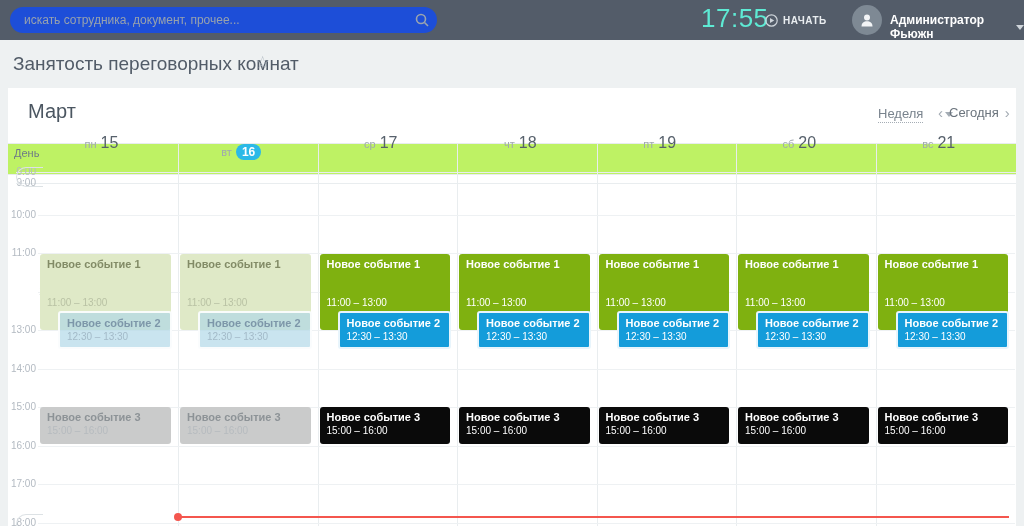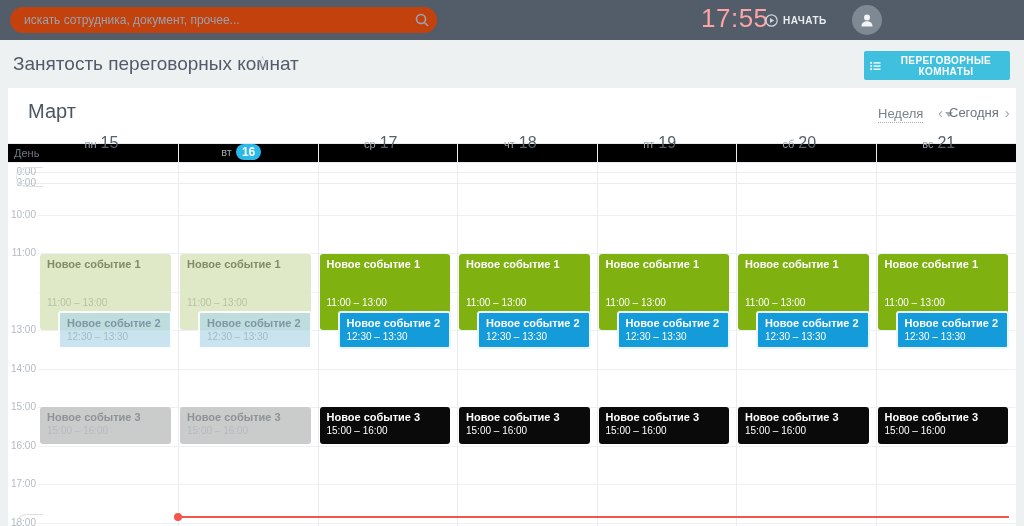--- a/index.html
+++ b/index.html
@@ -1,26 +1,26 @@
 <!DOCTYPE html>
 <html><head>
 <meta charset="utf-8">
 <style>
   html,body{margin:0;padding:0;}
   body{font-family:"Liberation Sans",sans-serif;background:#eef1f2;}
   #app{position:relative;width:1024px;height:526px;overflow:hidden;background:#eef1f2;}
 
   
   .topbar{position:absolute;left:0;top:0;width:1024px;height:40px;background:#535c69;}
-  .search-input{position:absolute;left:10px;top:7px;width:427px;height:26px;background:#c2410c;
+  .search-input{position:absolute;left:10px;top:7px;width:427px;height:26px;background:#1d4ed8;
     border:none;border-radius:14px;color:#e8ecef;font-size:12px;padding:0 36px 0 14px;outline:none;
     font-family:"Liberation Sans",sans-serif;box-sizing:border-box;}
   .search-input::placeholder{color:#98a2ad;}
   .search-icon{position:absolute;left:415px;top:13px;width:14px;height:14px;cursor:pointer;}
-  .clock{position:absolute;left:701px;top:3px;font-size:26px;font-weight:300;color:#fca5a5;letter-spacing:.5px;}
+  .clock{position:absolute;left:701px;top:3px;font-size:26px;font-weight:300;color:#5eead4;letter-spacing:.5px;}
   .start-btn{position:absolute;left:765px;top:14px;display:flex;align-items:center;gap:5px;cursor:pointer;}
   .start-label{font-size:10px;font-weight:bold;color:#e9edf0;letter-spacing:.5px;}
   .avatar{position:absolute;left:852px;top:5px;width:30px;height:30px;border-radius:50%;background:#7e8994;
     display:flex;align-items:center;justify-content:center;cursor:pointer;}
   .user-menu{position:absolute;left:890px;top:13px;display:flex;align-items:center;gap:7px;cursor:pointer;}
   .user-name{font-size:12px;font-weight:bold;color:#ffffff;}
   .caret-down{width:0;height:0;border-left:4px solid transparent;border-right:4px solid transparent;
     border-top:5px solid #cfd5db;}
 
   
@@ -40,21 +40,21 @@
   .view-select .lbl{border-bottom:1px dotted #a5adb5;padding-bottom:1px;}
   .today-nav{position:absolute;left:938px;top:105px;display:flex;align-items:center;gap:6px;font-size:13px;color:#6b747d;}
   .nav-chevron{color:#a3abb3;font-size:15px;cursor:pointer;line-height:1;}
   .today-label{cursor:pointer;}
 
   .day-header-cell{position:absolute;top:134px;height:19px;text-align:center;cursor:pointer;}
   .day-abbr{font-size:11px;color:#a0a8b0;margin-right:4px;}
   .day-num{font-size:16px;color:#57616c;}
   .day-num.today{background:#2bb9e7;color:#fff;border-radius:9px;padding:1px 6px;font-size:12px;font-weight:bold;}
 
-  .allday-row{position:absolute;left:8px;top:143px;width:1008px;height:20px;background:#000000;
+  .allday-row{position:absolute;left:8px;top:143px;width:1008px;height:32px;background:#bef264;
     border-top:1px solid #e8ecee;border-bottom:1px solid #e8ecee;box-sizing:border-box;}
   .allday-label{position:absolute;left:6px;top:3px;font-size:11px;color:#6e7a87;}
 
   .vline{position:absolute;width:1px;background:#e9edef;}
   .hline{position:absolute;height:1px;background:#eef1f3;}
   .hour-label{position:absolute;width:36px;text-align:right;font-size:10px;color:#b3bac2;}
   .collapse-pill{position:absolute;left:16px;width:26px;border:1px solid #dde2e5;border-right:none;
     border-radius:10px 0 0 10px;background:transparent;cursor:pointer;}
 
   .event{position:absolute;border-radius:3px;box-sizing:border-box;overflow:hidden;cursor:pointer;}
@@ -99,37 +99,30 @@
         <polygon points="5,4 9.2,6.5 5,9" fill="#cfd5db"></polygon>
       </svg>
       <span class="start-label">НАЧАТЬ</span>
     </div>
     <div class="avatar">
       <svg width="16" height="16" viewBox="0 0 16 16">
         <circle cx="8" cy="5.4" r="3" fill="#f2f4f6"></circle>
         <path d="M2.5 14.5 C2.5 10.8 5 9.3 8 9.3 C11 9.3 13.5 10.8 13.5 14.5 Z" fill="#f2f4f6"></path>
       </svg>
     </div>
+    <div class="user-menu">
+      <span class="user-name">Администратор Фьюжн</span>
+      <span class="caret-down"></span>
+    </div>
   </div>
 
   <div class="titlebar">
     <div class="page-title">Занятость переговорных комнат</div>
     <div class="fav-star">☆</div>
   </div>
-  <button class="rooms-btn">
-    <svg width="14" height="12" viewBox="0 0 14 12">
-      <circle cx="1.5" cy="2" r="1.3" fill="#fff"></circle>
-        <rect x="4.5" y="1.2" width="9" height="1.7" fill="#fff"></rect>
-      <circle cx="1.5" cy="6" r="1.3" fill="#fff"></circle>
-        <rect x="4.5" y="5.2" width="9" height="1.7" fill="#fff"></rect>
-      <circle cx="1.5" cy="10" r="1.3" fill="#fff"></circle>
-        <rect x="4.5" y="9.2" width="9" height="1.7" fill="#fff"></rect>
-    </svg>
-    <span>ПЕРЕГОВОРНЫЕ КОМНАТЫ</span>
-  </button>
 
   <div class="card"></div>
   <div class="month-title">Март</div>
 
   <div class="view-select">
     <span class="lbl">Неделя</span>
     <span class="caret-down" style="border-top-color:#a5adb5;"></span>
   </div>
   <div class="today-nav">
     <span class="nav-chevron">‹</span>

